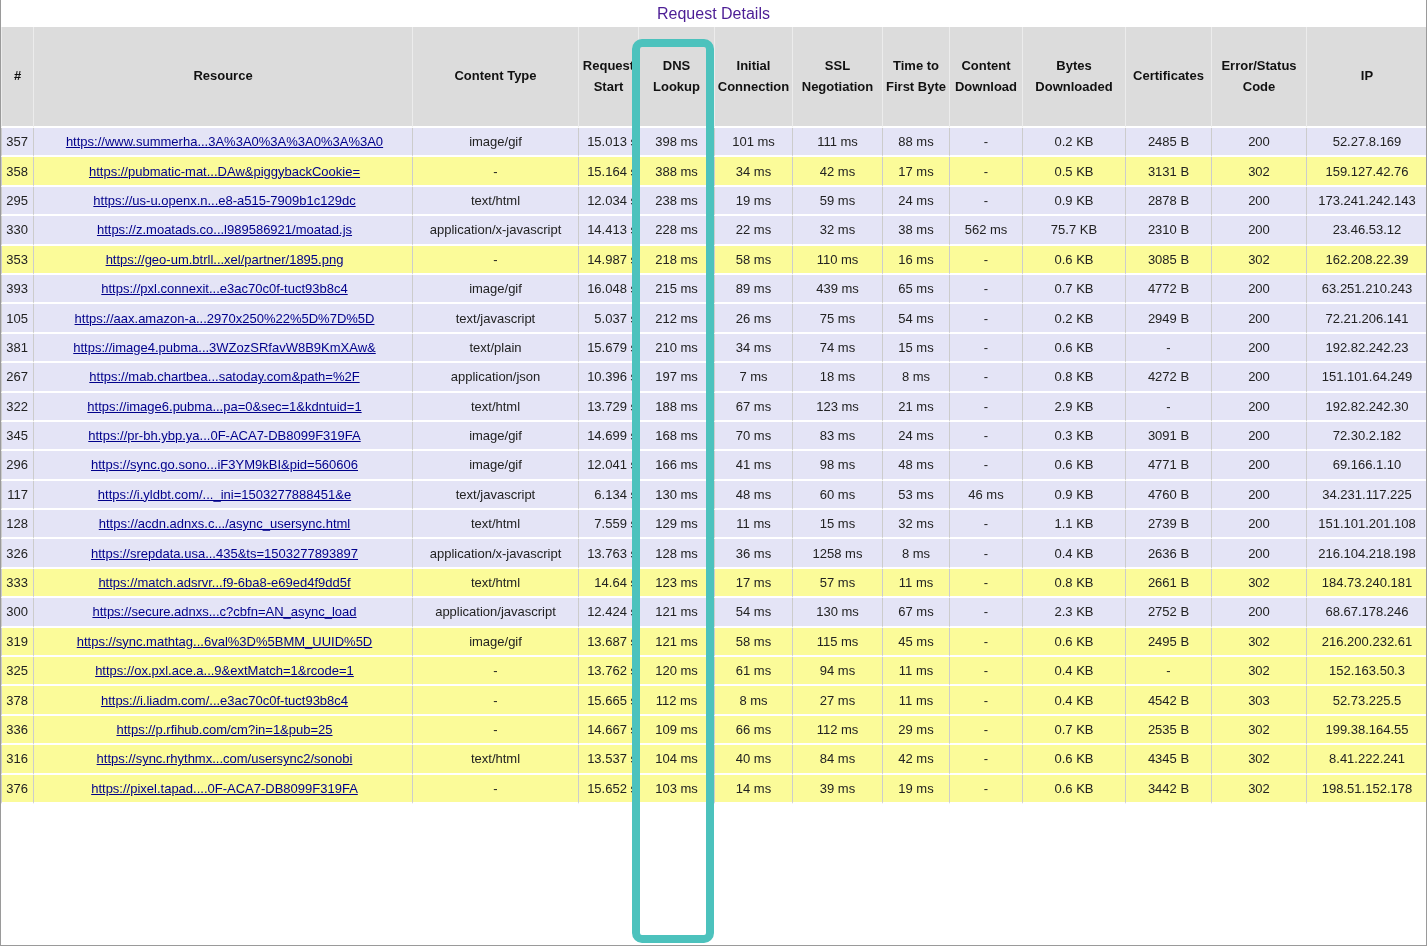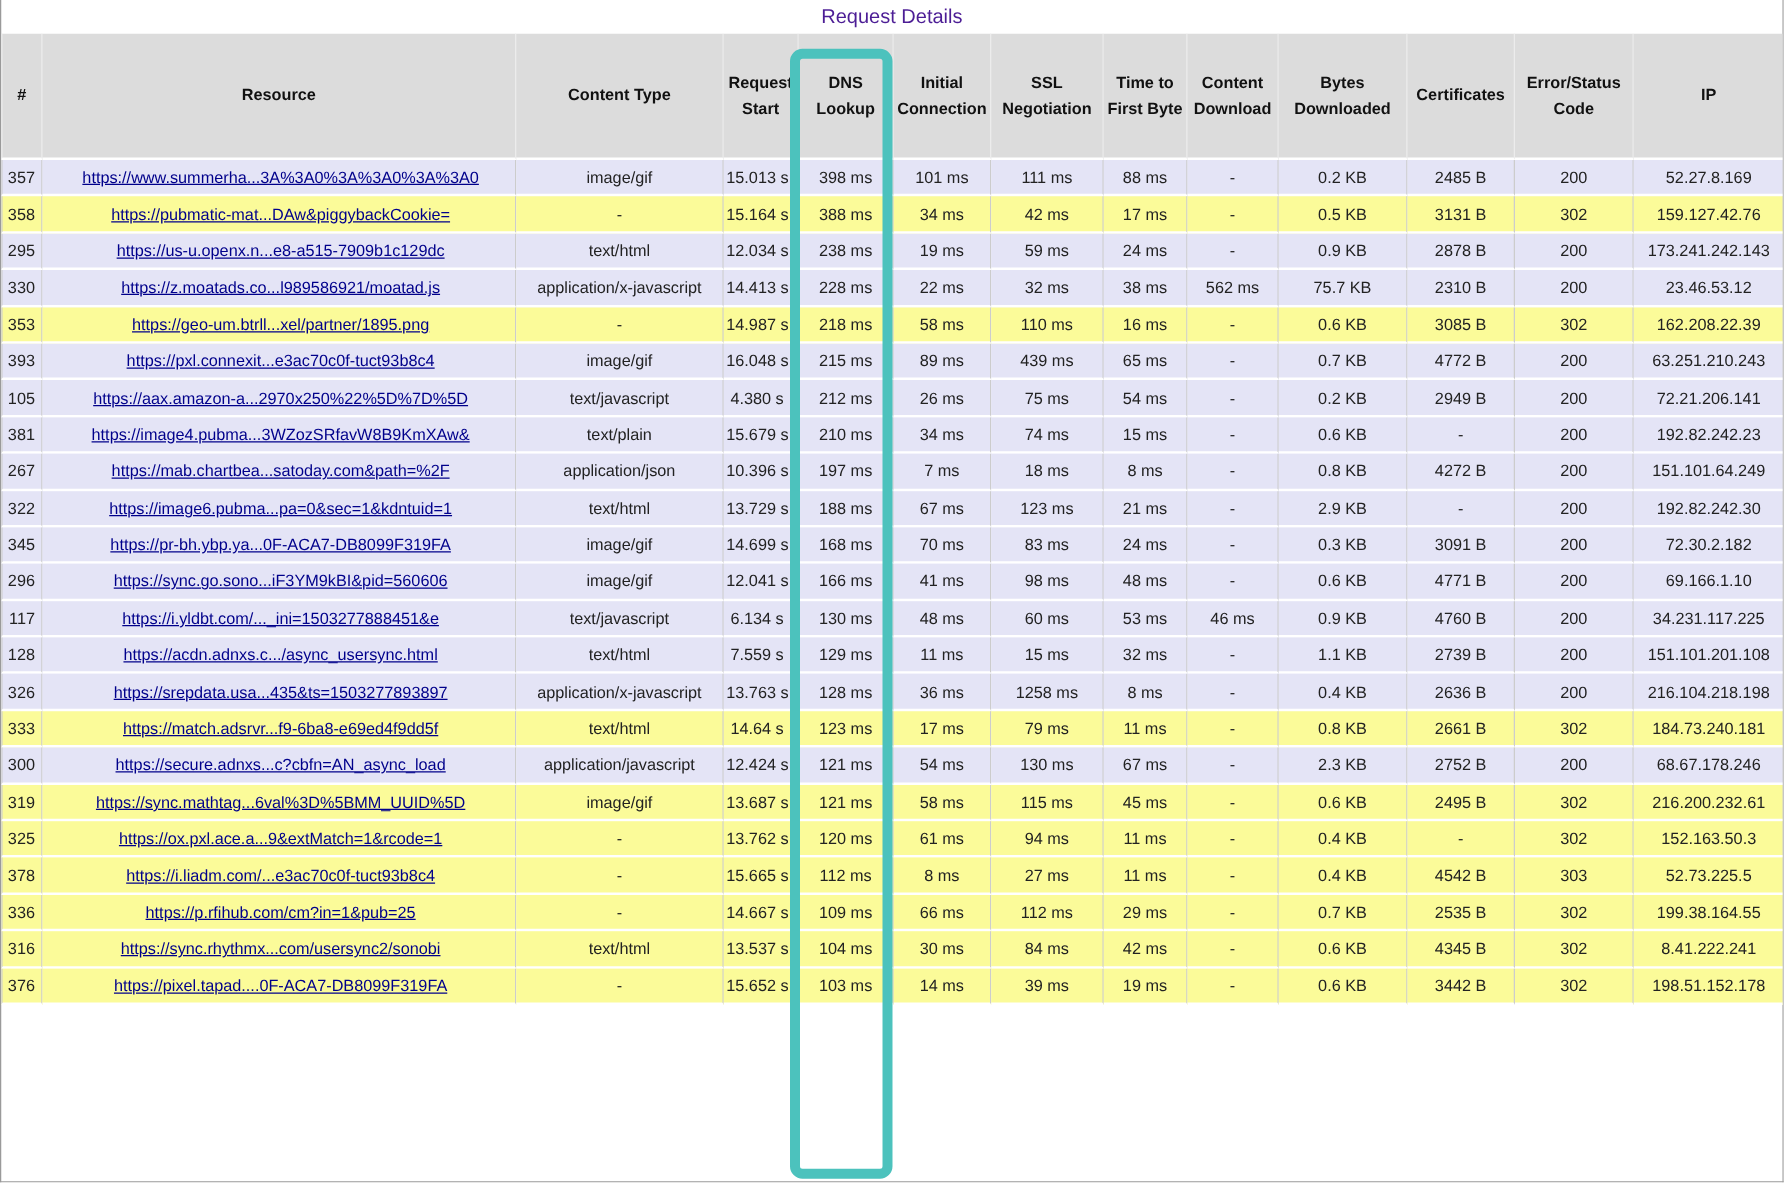--- a/index.html
+++ b/index.html
@@ -52,21 +52,21 @@
     border-right: 1px solid var(--grid-line, #cccccc);
     padding: 0 2px;
     white-space: nowrap;
     overflow: hidden;
   }
   tbody td:first-child { border-left: 1px solid var(--grid-line, #cccccc); margin-top: 16px; }
   tr.success td { background: var(--row-success, #e4e4f6); }
   tr.redirect td { background: var(--row-redirect, #fbfb99); }
   td[data-col="num"] { text-align: right; padding-right: 5px; }
   td[data-col="resource"] { text-align: center; padding-left: 5px; }
-  td[data-col="request_start"] { text-align: right; padding-right: 11px; margin-left: 27px; }
+  td[data-col="request_start"] { text-align: right; padding-right: 1px; margin-left: 27px; }
   td[data-col="content_type"],
   td[data-col="dns_lookup"],
   td[data-col="initial_connection"],
   td[data-col="ssl_negotiation"],
   td[data-col="time_to_first_byte"],
   td[data-col="content_download"],
   td[data-col="bytes_downloaded"],
   td[data-col="certificates"],
   td[data-col="status_code"],
   td[data-col="ip"] { text-align: center; }
@@ -212,21 +212,21 @@
           <td data-col="content_download">-</td>
           <td data-col="bytes_downloaded">0.7 KB</td>
           <td data-col="certificates">4772 B</td>
           <td data-col="status_code">200</td>
           <td data-col="ip">63.251.210.243</td>
         </tr>
         <tr class="success">
           <td data-col="num">105</td>
           <td data-col="resource"><a class="resource-link">https://aax.amazon-a...2970x250%22%5D%7D%5D</a></td>
           <td data-col="content_type">text/javascript</td>
-          <td data-col="request_start">4.380 s</td>
+          <td data-col="request_start">5.037 s</td>
           <td data-col="dns_lookup">212 ms</td>
           <td data-col="initial_connection">26 ms</td>
           <td data-col="ssl_negotiation">75 ms</td>
           <td data-col="time_to_first_byte">54 ms</td>
           <td data-col="content_download">-</td>
           <td data-col="bytes_downloaded">0.2 KB</td>
           <td data-col="certificates">2949 B</td>
           <td data-col="status_code">200</td>
           <td data-col="ip">72.21.206.141</td>
         </tr>
@@ -350,21 +350,21 @@
           <td data-col="status_code">200</td>
           <td data-col="ip">216.104.218.198</td>
         </tr>
         <tr class="redirect">
           <td data-col="num">333</td>
           <td data-col="resource"><a class="resource-link">https://match.adsrvr...f9-6ba8-e69ed4f9dd5f</a></td>
           <td data-col="content_type">text/html</td>
           <td data-col="request_start">14.64 s</td>
           <td data-col="dns_lookup">123 ms</td>
           <td data-col="initial_connection">17 ms</td>
-          <td data-col="ssl_negotiation">79 ms</td>
+          <td data-col="ssl_negotiation">57 ms</td>
           <td data-col="time_to_first_byte">11 ms</td>
           <td data-col="content_download">-</td>
           <td data-col="bytes_downloaded">0.8 KB</td>
           <td data-col="certificates">2661 B</td>
           <td data-col="status_code">302</td>
           <td data-col="ip">184.73.240.181</td>
         </tr>
         <tr class="success">
           <td data-col="num">300</td>
           <td data-col="resource"><a class="resource-link">https://secure.adnxs...c?cbfn=AN_async_load</a></td>
@@ -439,21 +439,21 @@
           <td data-col="certificates">2535 B</td>
           <td data-col="status_code">302</td>
           <td data-col="ip">199.38.164.55</td>
         </tr>
         <tr class="redirect">
           <td data-col="num">316</td>
           <td data-col="resource"><a class="resource-link">https://sync.rhythmx...com/usersync2/sonobi</a></td>
           <td data-col="content_type">text/html</td>
           <td data-col="request_start">13.537 s</td>
           <td data-col="dns_lookup">104 ms</td>
-          <td data-col="initial_connection">30 ms</td>
+          <td data-col="initial_connection">40 ms</td>
           <td data-col="ssl_negotiation">84 ms</td>
           <td data-col="time_to_first_byte">42 ms</td>
           <td data-col="content_download">-</td>
           <td data-col="bytes_downloaded">0.6 KB</td>
           <td data-col="certificates">4345 B</td>
           <td data-col="status_code">302</td>
           <td data-col="ip">8.41.222.241</td>
         </tr>
         <tr class="redirect">
           <td data-col="num">376</td>

